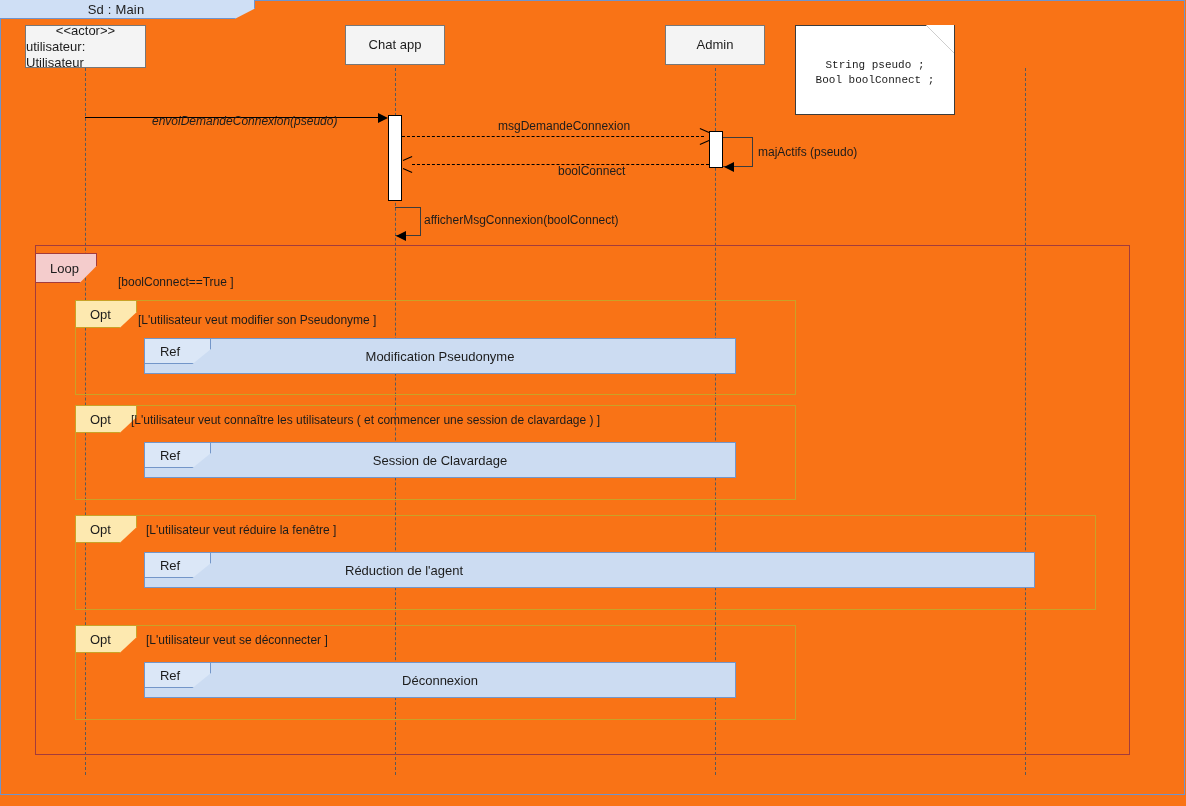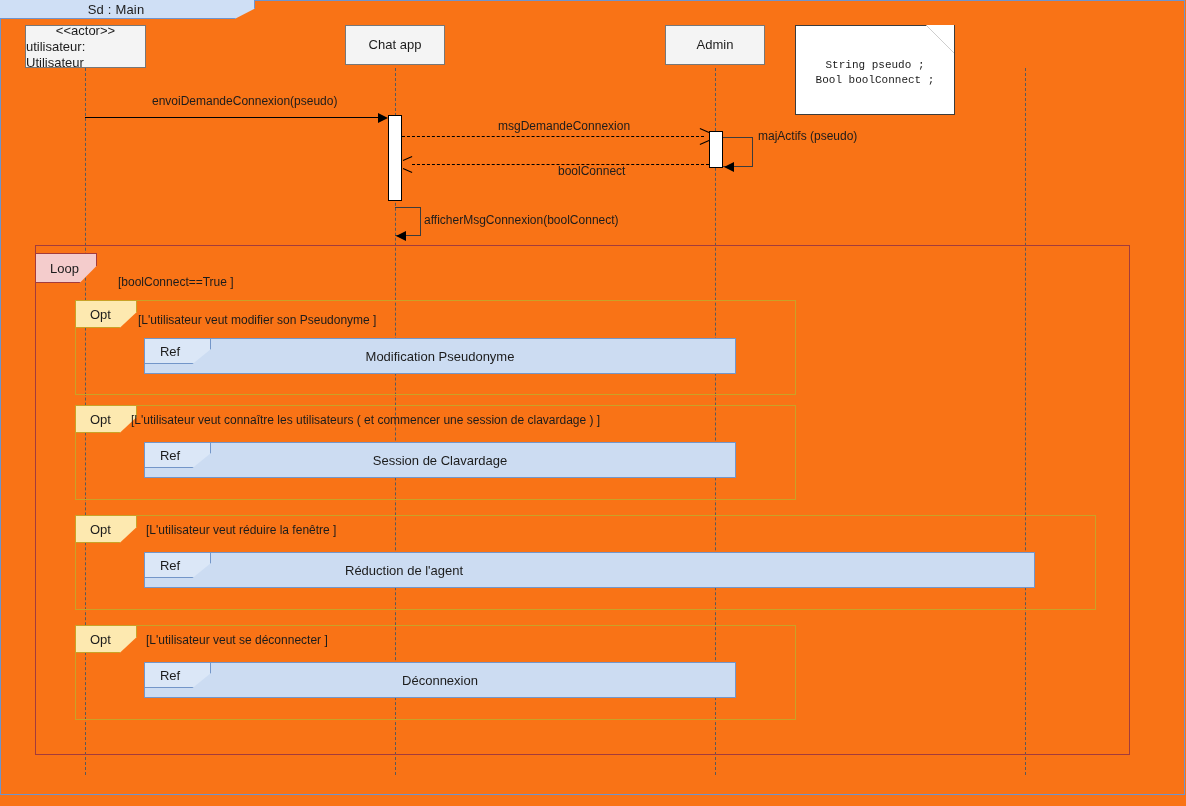--- a/index.html
+++ b/index.html
@@ -285,33 +285,33 @@
   <div class="note-fold" style="left:926px; top:25px; transform: scaleY(-1);"></div>
   <div class="note-fold-inner" style="left:926px; top:25px; transform: scaleY(-1);"></div>
   <div class="note-text" style="left:795px; top:57px; width:160px;">String pseudo ;</div>
   <div class="note-text" style="left:795px; top:72px; width:160px;">Bool boolConnect ;</div>
 
   <div class="activation" style="left:388px; top:115px; width:14px; height:86px;"></div>
   <div class="activation" style="left:709px; top:131px; width:14px; height:37px;"></div>
 
   <div class="msg-line" style="left:85px; top:117px; width:293px;"></div>
   <div class="arrow-head-r" style="left:378px; top:113px;"></div>
-  <div class="msg-label" style="left:152px; top:94px;">envoiDemandeConnexion(pseudo)</div>
+  <div class="msg-label" style="left:152px; top:114px;font-style:italic;">envoiDemandeConnexion(pseudo)</div>
 
   <div class="msg-line dashed" style="left:402px; top:136px; width:302px;"></div>
   <div class="arrow-open-r" style="left:700px; top:132px;"></div>
   <div class="msg-label" style="left:498px; top:119px;">msgDemandeConnexion</div>
 
   <div class="msg-line dashed" style="left:412px; top:164px; width:297px;"></div>
   <div class="arrow-open-l" style="left:403px; top:160px;"></div>
   <div class="msg-label" style="left:526px; top:164px;padding-left:32px;">boolConnect</div>
 
   <div class="self-msg" style="left:723px; top:137px; width:30px; height:30px;"></div>
   <div class="arrow-head-l" style="left:724px; top:162px;"></div>
-  <div class="msg-label" style="left:758px; top:129px;text-align:center;">majActifs (pseudo)</div>
+  <div class="msg-label" style="left:758px; top:145px;text-align:center;">majActifs (pseudo)</div>
 
   <div class="self-msg" style="left:395px; top:207px; width:26px; height:29px;"></div>
   <div class="arrow-head-l" style="left:396px; top:231px;"></div>
   <div class="msg-label" style="left:424px; top:213px;">afficherMsgConnexion(boolConnect)</div>
 
   <div class="frag loop" style="left:35px; top:245px; width:1095px; height:510px;"></div>
   <div class="frag-tab loop" style="left:35px; top:245px; width:62px; height:30px;margin-top:8px;">
     <span class="frag-tab-label">Loop</span>
   </div>
   <div class="guard" style="left:118px; top:275px;">[boolConnect==True ]</div>

